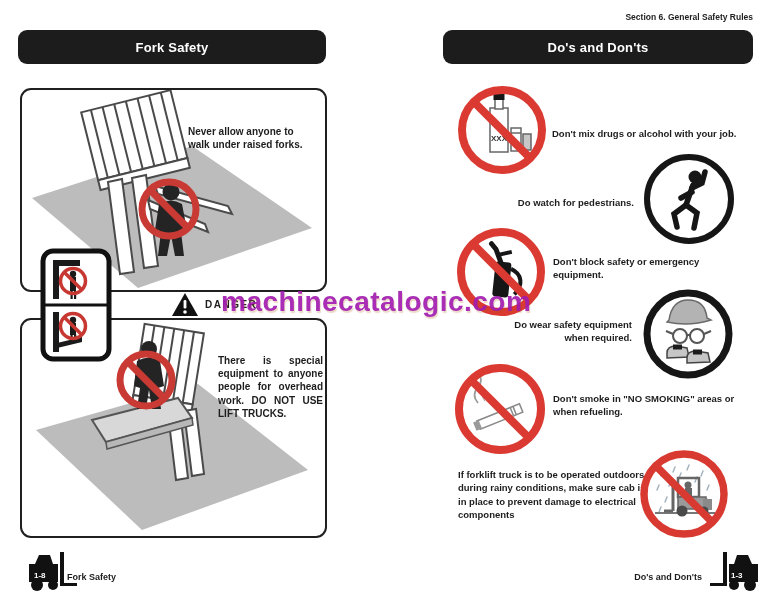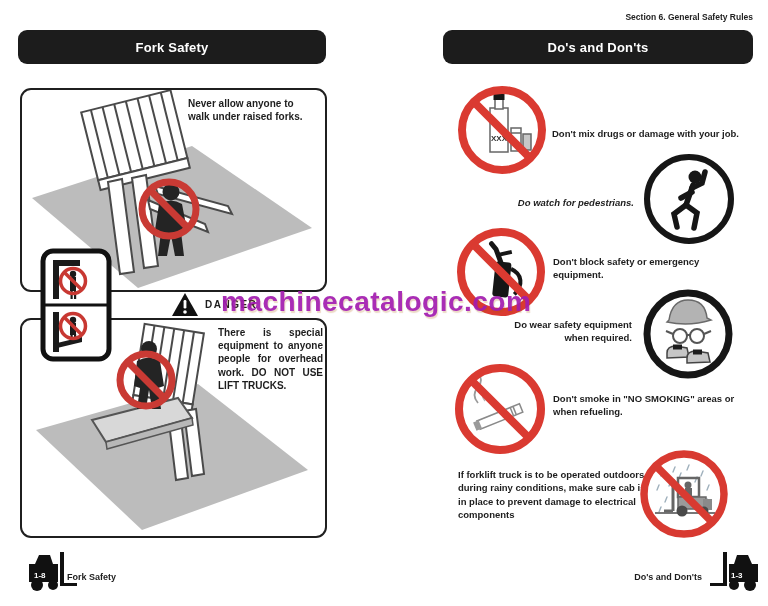--- a/index.html
+++ b/index.html
@@ -14,32 +14,32 @@
     display:flex; align-items:center; justify-content:center;
     font-size:13px; font-weight:bold; letter-spacing:.2px; }
   .title-bar.left  { left:18px;  top:30px; width:308px; }
   .title-bar.right { left:443px; top:30px; width:310px; }
 
   .panel-box { border:2px solid #1f1f1f; border-radius:11px; background:#fff; }
   .panel1 { left:20px; top:88px;  width:307px; height:204px; }
   .panel2 { left:20px; top:318px; width:307px; height:220px; }
   .panel-box svg { position:absolute; left:0; top:0; }
 
-  .caption { font-weight:bold; color:#1d1d1d; font-size:10px; line-height:1.32; }
+  .caption { font-weight:bold; color:#1d1d1d; font-size:10px; line-height:1.32;margin-top:28px; }
   .caption1 { left:188px; top:97px;  width:122px; }
   .caption2 { left:218px; top:326px; width:105px; text-align:justify; }
 
   .danger-row { left:172px; top:293px; display:flex; align-items:center; gap:7px; }
   .danger-label { font-size:10px; font-weight:bold; letter-spacing:1.5px; color:#1d1d1d;text-align:right; }
 
   .mini-sign { left:40px; top:248px; z-index:5; }
 
   .rc-text { font-weight:bold; color:#1d1d1d; font-size:9.5px; line-height:1.4; }
   .rc1 { left:552px; top:127px; white-space:nowrap; }
-  .rc2 { left:458px; top:196px; width:176px; text-align:right;font-style:italic; }
+  .rc2 { left:458px; top:196px; width:176px; text-align:right; }
   .rc3 { left:553px; top:255px; width:176px; }
   .rc4 { left:492px; top:318px; width:140px; text-align:right; }
   .rc5 { left:553px; top:392px; width:198px; }
   .rc6 { left:458px; top:468px; width:190px; }
 
   .icon { position:absolute; }
   .ic1 { left:456px; top:84px; }
   .ic2 { left:641px; top:151px; }
   .ic3 { left:455px; top:226px; }
   .ic4 { left:640px; top:286px; }
@@ -178,21 +178,21 @@
       <rect x="67" y="50" width="8" height="16" fill="#c7c7c7"></rect>
     </g>
     <rect x="37.5" y="10" width="11" height="6" fill="#161616"></rect>
     <line x1="55" y1="49" x2="65" y2="49" stroke="#666" stroke-width="1.5"></line>
     <text x="35" y="57" font-size="8" font-weight="bold" fill="#333">XXX</text>
     <g stroke="#da3a31" stroke-width="8" fill="none">
       <circle cx="46" cy="46" r="40"></circle>
       <line x1="18" y1="18" x2="74" y2="74"></line>
     </g>
   </svg>
-  <div class="abs rc-text rc1">Don't mix drugs or damage with your job.</div>
+  <div class="abs rc-text rc1">Don't mix drugs or alcohol with your job.</div>
 
   <div class="abs rc-text rc2">Do watch for pedestrians.</div>
   <svg class="icon ic2" width="97" height="97" viewBox="0 0 97 97">
     <circle cx="48" cy="48" r="42" fill="#fff" stroke="#161616" stroke-width="6"></circle>
     <circle cx="54" cy="26" r="6.5" fill="#161616"></circle>
     <g stroke="#161616" stroke-width="5.5" stroke-linecap="round" fill="none">
       <path d="M52,34 L45,54"></path>
       <path d="M51,37 L61,32 L64,21"></path>
       <path d="M51,41 L40,47"></path>
       <path d="M45,54 L33,63 L36,76"></path>

